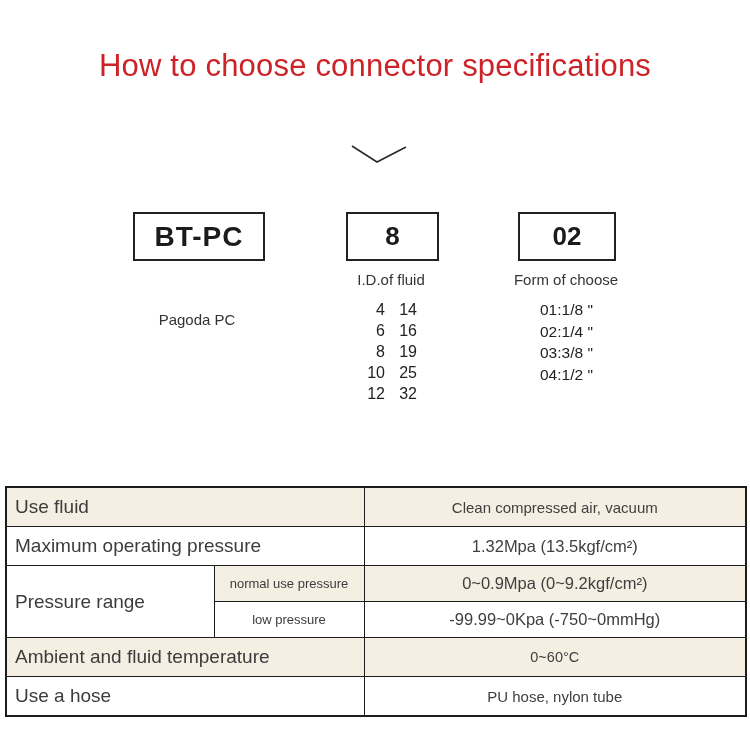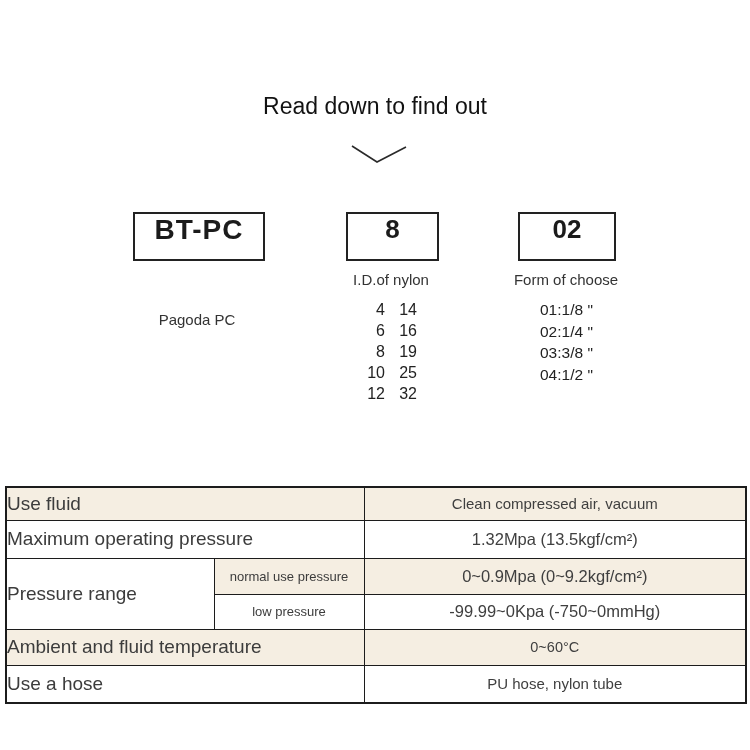--- a/index.html
+++ b/index.html
@@ -6,21 +6,21 @@
   .page{position:relative;width:750px;height:750px;background:#ffffff;overflow:hidden;
         font-family:"Liberation Sans","DejaVu Sans",sans-serif;}
 
   .title{position:absolute;top:48px;left:0;width:750px;text-align:center;
          font-size:31px;font-weight:400;color:var(--accent-red,#cc2328);letter-spacing:0.2px;}
   .subtitle{position:absolute;top:93px;left:0;width:750px;text-align:center;
             font-size:23px;color:#121212;}
   .chevron{position:absolute;left:349px;top:142px;}
 
   .code-box{position:absolute;border:2px solid #222;background:#fff;
-            display:flex;align-items:flex-start;justify-content:center;
+            display:flex;align-items:center;justify-content:center;
             font-weight:bold;color:#1b1b1b;}
   .box-model{left:133px;top:212px;width:128px;height:45px;font-size:28px;letter-spacing:1px;}
   .box-tube{left:346px;top:212px;width:89px;height:45px;font-size:26px;}
   .box-thread{left:518px;top:212px;width:94px;height:45px;font-size:26px;}
 
   .box-label{position:absolute;text-align:center;font-size:15px;color:#333;}
   .lbl-model{left:123px;top:271px;width:148px;margin-top:40px;}
   .lbl-tube{left:331px;top:271px;width:120px;}
   .lbl-thread{left:506px;top:271px;width:120px;}
 
@@ -28,52 +28,52 @@
              grid-template-columns:28px 30px;column-gap:2px;
              font-size:16px;color:#222;line-height:21px;}
   .tube-list span{text-align:right;}
 
   .thread-list{position:absolute;left:540px;top:299px;font-size:15.5px;color:#222;
                line-height:21.5px;white-space:pre;}
 
   table.spec{position:absolute;left:5px;top:486px;width:740px;
              border-collapse:collapse;border:2px solid #1c1c1c;
              color:#3c3c3c;table-layout:fixed;}
-  table.spec td{border:1.5px solid #1c1c1c;padding:0;vertical-align:middle;}
+  table.spec td{border:1.5px solid #1c1c1c;padding:8px;vertical-align:middle;}
   td.rowlabel{font-size:19px;padding-left:30px;}
   td.sublabel{font-size:13px;text-align:center;}
   td.val{text-align:center;color:#3f3f3f;}
   .v-lg{font-size:15px;}
   .v-md{font-size:16.5px;}
   .v-sm{font-size:14.5px;}
   tr.accent td{background:var(--table-accent,#f5eee2);}
   tr.plain td{background:#ffffff;margin-left:36px;}
   td.force-white{background:#ffffff !important;}
   .h33{height:33px;} .h38{height:38px;} .h36{height:36px;} .h35{height:35px;}
 </style>
 </head>
 <body>
 
 <div class="page">
 
-  <div class="subtitle">Read down to find out</div>
+  <div class="title">How to choose connector specifications</div>
 
   <svg class="chevron" width="60" height="24" viewBox="0 0 60 24">
     <polyline points="3,4 28,20 57,5" fill="none" stroke="#2a2a2a" stroke-width="1.6"></polyline>
   </svg>
 
   <div class="code-box box-model">
     <span>BT-PC</span>
   </div>
   <div class="box-label lbl-model">Pagoda PC</div>
 
   <div class="code-box box-tube">
     <span>8</span>
   </div>
-  <div class="box-label lbl-tube">I.D.of nylon</div>
+  <div class="box-label lbl-tube">I.D.of fluid</div>
 
   <div class="tube-list">
     <span>4</span>
     <span>14</span>
     <span>6</span>
     <span>16</span>
     <span>8</span>
     <span>19</span>
     <span>10</span>
     <span>25</span>

